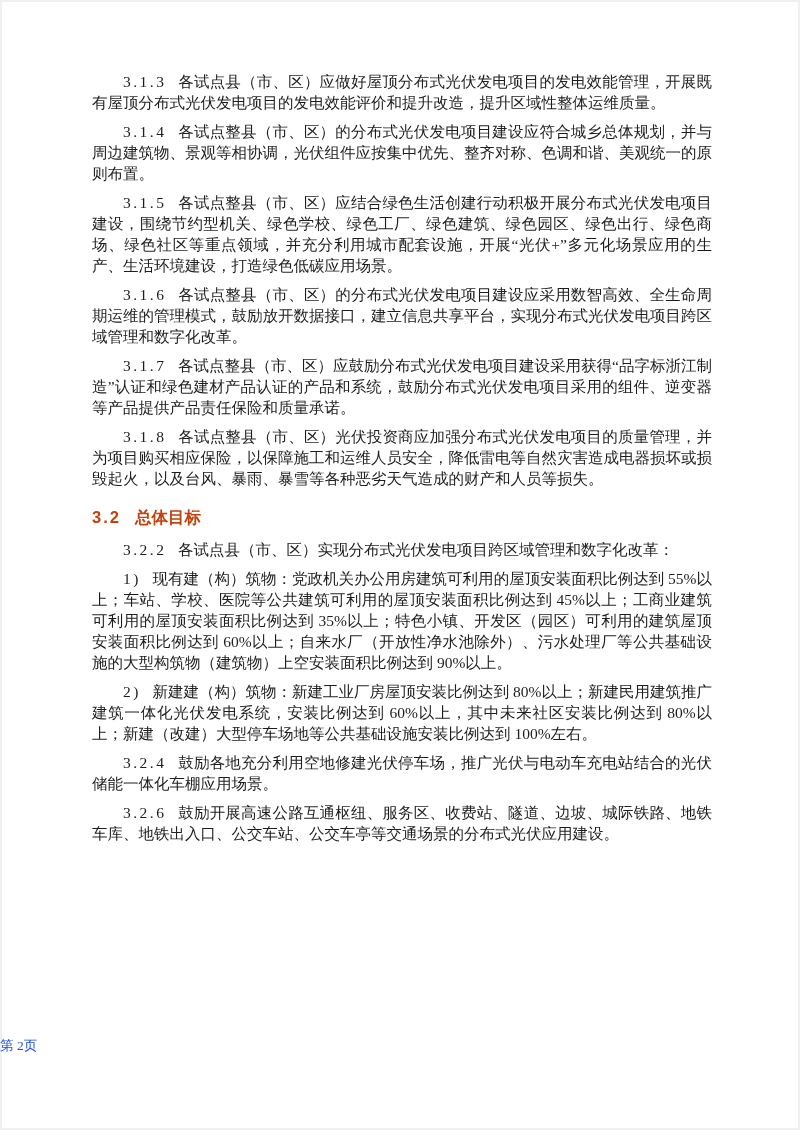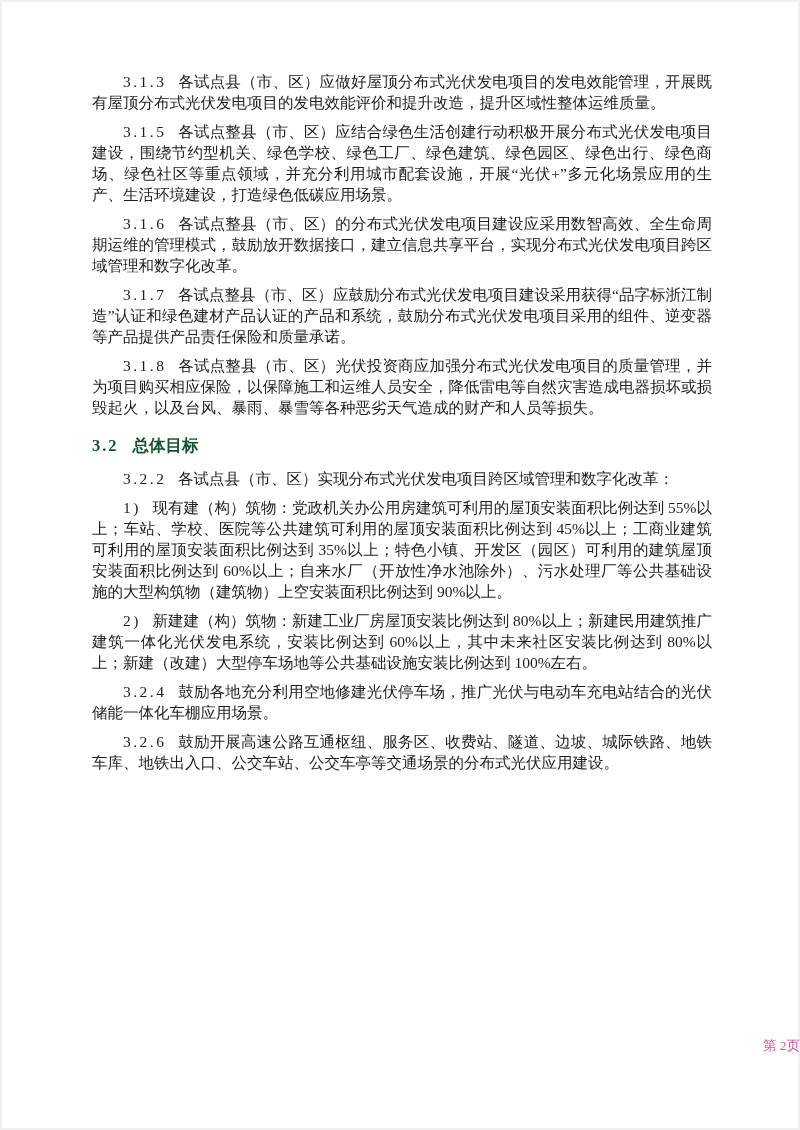--- a/index.html
+++ b/index.html
@@ -35,47 +35,48 @@
   }
   .num {
     letter-spacing: 0.16em;
     margin-right: 0.75em;
     white-space: nowrap;
   }
   h2.sec {
     margin: 17px 0 11px 0;
     font-size: 16.5px;
     line-height: 22px;
-    font-family: Liberation Serif, serif;
+    font-family: Liberation Sans, sans-serif;
     font-weight: bold;
-    color: #14532d;
+    color: #c2410c;
     text-indent: 0;
   }
   h2.sec .num {
     letter-spacing: 0.12em;
     margin-right: 0.85em;
   }
   .footer {
     position: absolute;
     left: 0;
     top: 1037px;
     width: 100%;
-    text-align: right;
+    text-align: left;
     font-size: 13.5px;
-    color: #ec4899;
+    color: #1d4ed8;
   }
 </style>
 </head>
 <body>
 
 <div class="page">
   <div class="doc">
 
     <p class="para first"><span class="num">3.1.3</span><span>各试点县（市、区）应做好屋顶分布式光伏发电项目的发电效能管理，开展既有屋顶分布式光伏发电项目的发电效能评价和提升改造，提升区域性整体运维质量。</span></p>
 
+    <p class="para"><span class="num">3.1.4</span><span>各试点整县（市、区）的分布式光伏发电项目建设应符合城乡总体规划，并与周边建筑物、景观等相协调，光伏组件应按集中优先、整齐对称、色调和谐、美观统一的原则布置。</span></p>
 
     <p class="para"><span class="num">3.1.5</span><span>各试点整县（市、区）应结合绿色生活创建行动积极开展分布式光伏发电项目建设，围绕节约型机关、绿色学校、绿色工厂、绿色建筑、绿色园区、绿色出行、绿色商场、绿色社区等重点领域，并充分利用城市配套设施，开展“光伏+”多元化场景应用的生产、生活环境建设，打造绿色低碳应用场景。</span></p>
 
     <p class="para"><span class="num">3.1.6</span><span>各试点整县（市、区）的分布式光伏发电项目建设应采用数智高效、全生命周期运维的管理模式，鼓励放开数据接口，建立信息共享平台，实现分布式光伏发电项目跨区域管理和数字化改革。</span></p>
 
     <p class="para"><span class="num">3.1.7</span><span>各试点整县（市、区）应鼓励分布式光伏发电项目建设采用获得“品字标浙江制造”认证和绿色建材产品认证的产品和系统，鼓励分布式光伏发电项目采用的组件、逆变器等产品提供产品责任保险和质量承诺。</span></p>
 
     <p class="para"><span class="num">3.1.8</span><span>各试点整县（市、区）光伏投资商应加强分布式光伏发电项目的质量管理，并为项目购买相应保险，以保障施工和运维人员安全，降低雷电等自然灾害造成电器损坏或损毁起火，以及台风、暴雨、暴雪等各种恶劣天气造成的财产和人员等损失。</span></p>
 
     <h2 class="sec"><span class="num">3.2</span><span>总体目标</span></h2>

